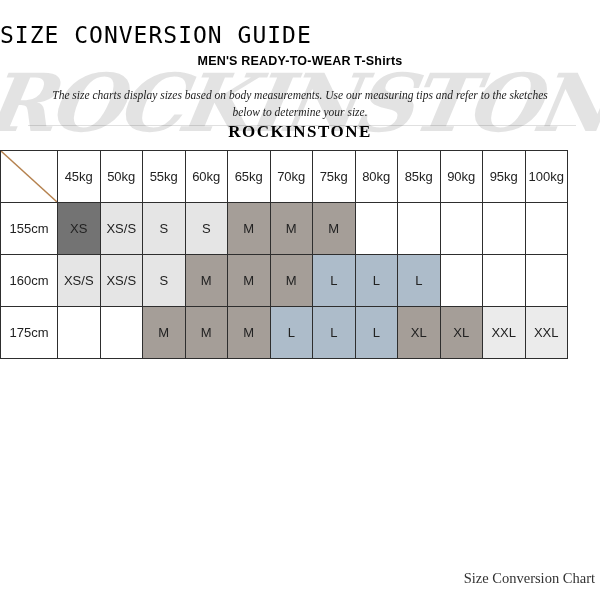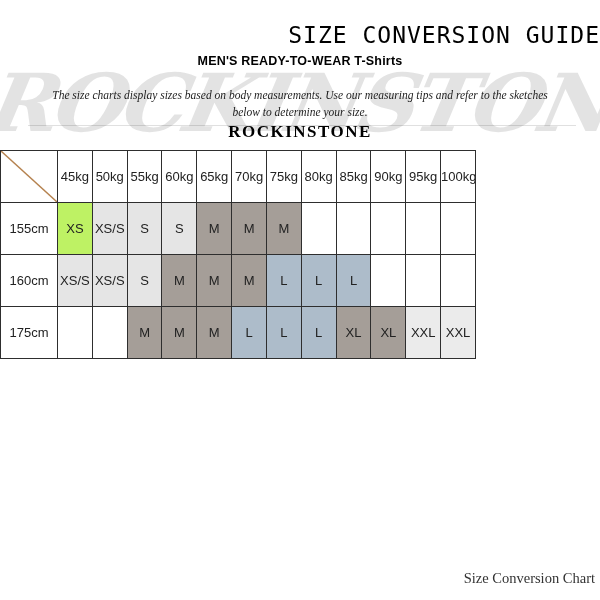--- a/index.html
+++ b/index.html
@@ -9,37 +9,37 @@
   }
   .watermark{
     position:absolute;top:58px;left:-8px;width:616px;text-align:center;
     font-family:"DejaVu Serif",serif;font-style:italic;font-weight:bold;
     font-size:84px;line-height:90px;letter-spacing:-5px;white-space:nowrap;
     color:rgba(60,60,60,0.14);transform:skewX(-12deg) scaleY(0.95);
     pointer-events:none;user-select:none;
   }
   .wm-line{position:absolute;top:125px;left:28px;width:548px;height:1px;background:rgba(0,0,0,0.12);}
   .title{
-    position:absolute;top:7px;left:0;width:600px;text-align:right;
+    position:absolute;top:7px;left:0;width:600px;text-align:left;
     font-family:"DejaVu Sans Mono",monospace;font-size:23px;font-weight:500;letter-spacing:1px;color:#000;
   }
   .subtitle{
     position:absolute;top:44px;left:0;width:600px;text-align:center;
     font-size:12.5px;font-weight:bold;letter-spacing:0.2px;color:#000;
   }
   .desc{
     position:absolute;top:75px;left:0;width:600px;text-align:center;
     font-family:"Liberation Serif",serif;font-style:italic;font-size:11.5px;line-height:17px;color:#1c1c1c;
   }
   .brand{
     position:absolute;top:122px;left:0;width:600px;text-align:center;
     font-family:"Liberation Serif",serif;font-weight:bold;font-size:17px;letter-spacing:1.5px;color:#000;
   }
   table.size-table{
-    position:absolute;top:150px;left:0;width:476px;
+    position:absolute;top:150px;left:0;width:568px;
     border-collapse:collapse;table-layout:fixed;background:#fff;
   }
   .size-table th,.size-table td{
     border:1px solid #2e2e2e;height:51px;padding:0;
     text-align:center;vertical-align:middle;
     font-size:13px;font-weight:normal;color:#222;
     overflow:hidden;
   }
   .corner svg{display:block;width:100%;height:100%;}
   .caption{
@@ -96,21 +96,21 @@
         <th>80kg</th>
         <th>85kg</th>
         <th>90kg</th>
         <th>95kg</th>
         <th>100kg</th>
       </tr>
     </thead>
     <tbody>
       <tr>
         <th>155cm</th>
-        <td style="background: #bef264;">XS</td>
+        <td style="background: #737373;">XS</td>
         <td style="background: rgb(229, 229, 229);">XS/S</td>
         <td style="background: rgb(229, 229, 229);">S</td>
         <td style="background: rgb(229, 229, 229);">S</td>
         <td style="background: rgb(165, 158, 152);">M</td>
         <td style="background: rgb(165, 158, 152);">M</td>
         <td style="background: rgb(165, 158, 152);">M</td>
         <td></td>
         <td></td>
         <td></td>
         <td></td>

